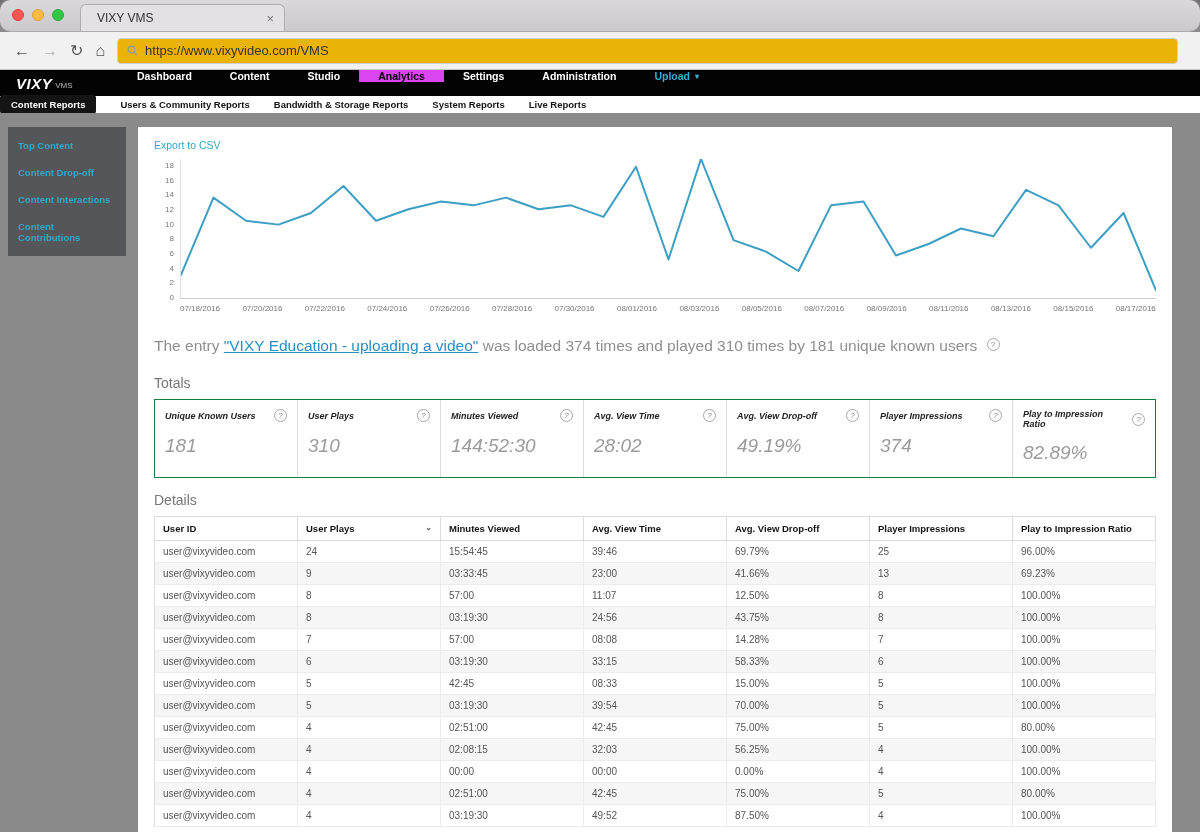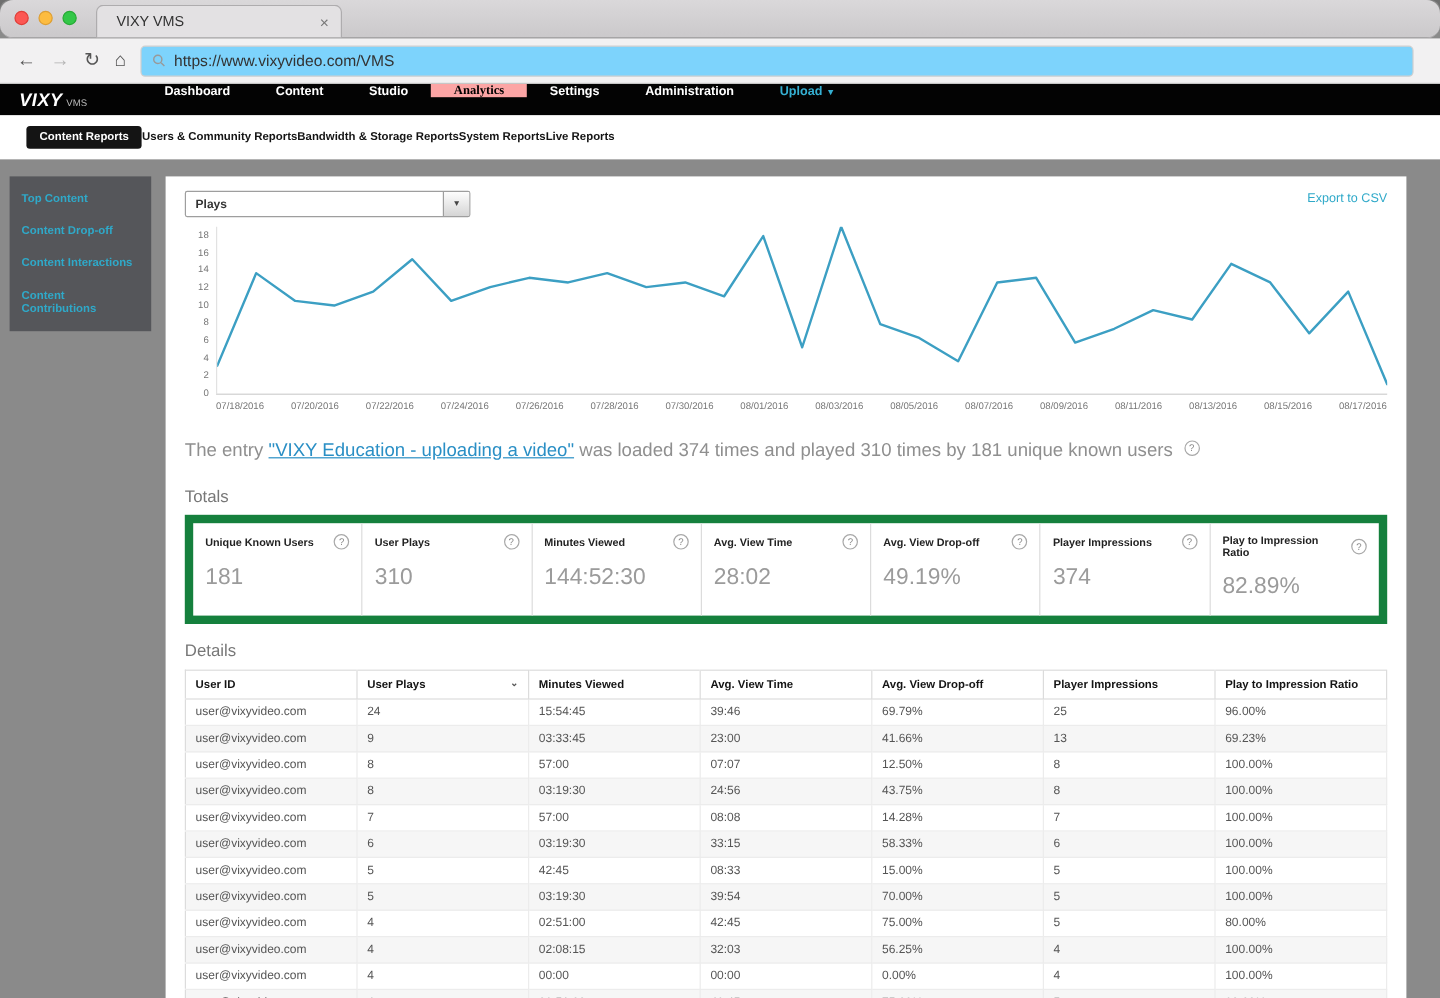--- a/index.html
+++ b/index.html
@@ -22,38 +22,38 @@
   .light.green { background:#33c748; border:1px solid #27aa35; }
   .tab { width:205px; height:27px; background:#e3e1e3; border:1px solid #aeacae; border-bottom:none;
     border-radius:6px 6px 0 0; display:flex; align-items:center; padding:0 10px; cursor:pointer; }
   .tab-title { font-size:12px; color:#333; margin-left:6px; }
   .tab-close { margin-left:auto; color:#777; font-size:13px; line-height:1; cursor:pointer; }
 
   .url-bar { height:38px; flex-shrink:0; background:#f2f1f2; border-bottom:1px solid #c6c6c6;
     display:flex; align-items:center; padding:0 14px; gap:12px; }
   .nav-btn { font-size:16px; color:#555; cursor:pointer; line-height:1; }
   .nav-btn.disabled { color:#b3b3b3; }
-  .url-field { flex:1; height:26px; background:#7dd3fc; border:1px solid #cfcfcf; border-radius:4px;
+  .url-field { flex:1; height:26px; background:#eab308; border:1px solid #cfcfcf; border-radius:4px;
     display:flex; align-items:center; padding:0 9px; gap:7px; margin-right:8px; cursor:text; }
   .url-text { font-size:13px; color:#333; }
 
   
   .main-nav { height:26px; flex-shrink:0; background:#030303; display:flex; align-items:stretch; }
   .brand { display:flex; align-items:center; padding:0 16px; width:118px; flex-shrink:0; }
   .brand-vixy { color:#fff; font-weight:bold; font-style:italic; font-size:15px; letter-spacing:.5px; }
   .brand-vms { color:#b9b9b9; font-size:8px; margin-left:3px; margin-top:4px; }
   .nav-items { display:flex; align-items:flex-start; }
   .nav-item { display:flex; align-items:center; padding:0 19px; color:#fff;
     font-size:10.5px; font-weight:bold; cursor:pointer; white-space:nowrap; }
-  .nav-item.active { background:#fca5a5; color:#000;font-family:Liberation Serif, serif; }
+  .nav-item.active { background:#d946ef; color:#000; }
   .nav-item.upload { color:#35b0d2; }
   .chev { font-size:8px; margin-left:5px; }
 
-  .sub-nav { height:37px; flex-shrink:0; background:#fff; display:flex; align-items:center;
-    padding:0 22px; }
+  .sub-nav { height:17px; flex-shrink:0; background:#fff; display:flex; align-items:center;
+    padding:0 0; gap:24px; }
   .sub-pill { background:#141414; color:#fff; font-size:9.5px; font-weight:bold;
     padding:4px 11px; border-radius:3px; cursor:pointer; white-space:nowrap; }
   .sub-item { font-size:9.5px; font-weight:bold; color:#141414; cursor:pointer; white-space:nowrap; }
 
   
   .page { flex:1; background:#8a8a8a; display:flex; align-items:flex-start;
     padding:14px 28px 0 8px; gap:12px; overflow:hidden; }
   .sidebar { width:118px; flex-shrink:0; background:#55565a; padding:5px 0; }
   .side-item { padding:8px 10px; color:#2fa9c9; font-size:9.5px; font-weight:bold; cursor:pointer; }
   .main-card { flex:1; background:#fff; padding:12px 16px 40px; align-self:stretch;
@@ -82,21 +82,21 @@
 
   .summary { font-size:15.5px; color:#8f8f8f; margin:24px 0 6px; }
   .summary a { color:#2a8fc5; text-decoration:underline; cursor:pointer; }
   .help { display:inline-flex; width:13px; height:13px; border:1px solid #a8a8a8; border-radius:50%;
     align-items:center; justify-content:center; font-size:8px; color:#888; cursor:pointer;
     flex-shrink:0; background:#fff; }
   .summary .help { vertical-align:4px; margin-left:5px; }
 
   .section-heading { font-size:14px; color:#777; margin:14px 0 8px; }
 
-  .totals-row { display:flex; border:7px solid #15803d; }
+  .totals-row { display:flex; border:1px solid #15803d;font-style:italic; }
   .total-card { flex:1; border-right:1px solid #dcdcdc; padding:9px 10px 13px; }
   .total-card:last-child { border-right:none; }
   .tc-head { display:flex; justify-content:space-between; align-items:center; gap:4px; }
   .tc-label { font-size:9px; font-weight:bold; color:#222; }
   .tc-value { margin-top:13px; font-size:19px; color:#9b9b9b; }
 
   table.details { width:100%; border-collapse:collapse; border:1px solid #dcdcdc; }
   table.details th { text-align:left; font-size:9.5px; font-weight:bold; color:#141414;
     padding:6px 8px; border-right:1px solid #dcdcdc; border-bottom:1px solid #dcdcdc;
     background:#fff; width:14.28%; cursor:pointer; }
@@ -165,24 +165,20 @@
     <div class="sidebar">
         <div class="side-item">Top Content</div>
         <div class="side-item">Content Drop-off</div>
         <div class="side-item">Content Interactions</div>
         <div class="side-item">Content Contributions</div>
       </div>
 
     <div class="main-card">
 
       <div class="controls">
-        <div class="select">
-          <span class="select-label">Plays</span>
-          <span class="select-btn">▼</span>
-        </div>
         <a class="export-link">Export to CSV</a>
       </div>
 
       <div class="chart-wrap">
         <div class="y-axis" id="y-axis">
             <span>18</span>
             <span>16</span>
             <span>14</span>
             <span>12</span>
             <span>10</span>
@@ -304,21 +300,21 @@
               <td>03:33:45</td>
               <td>23:00</td>
               <td>41.66%</td>
               <td>13</td>
               <td>69.23%</td>
             </tr>
             <tr>
               <td>user@vixyvideo.com</td>
               <td>8</td>
               <td>57:00</td>
-              <td>07:07</td>
+              <td>11:07</td>
               <td>12.50%</td>
               <td>8</td>
               <td>100.00%</td>
             </tr>
             <tr>
               <td>user@vixyvideo.com</td>
               <td>8</td>
               <td>03:19:30</td>
               <td>24:56</td>
               <td>43.75%</td>

